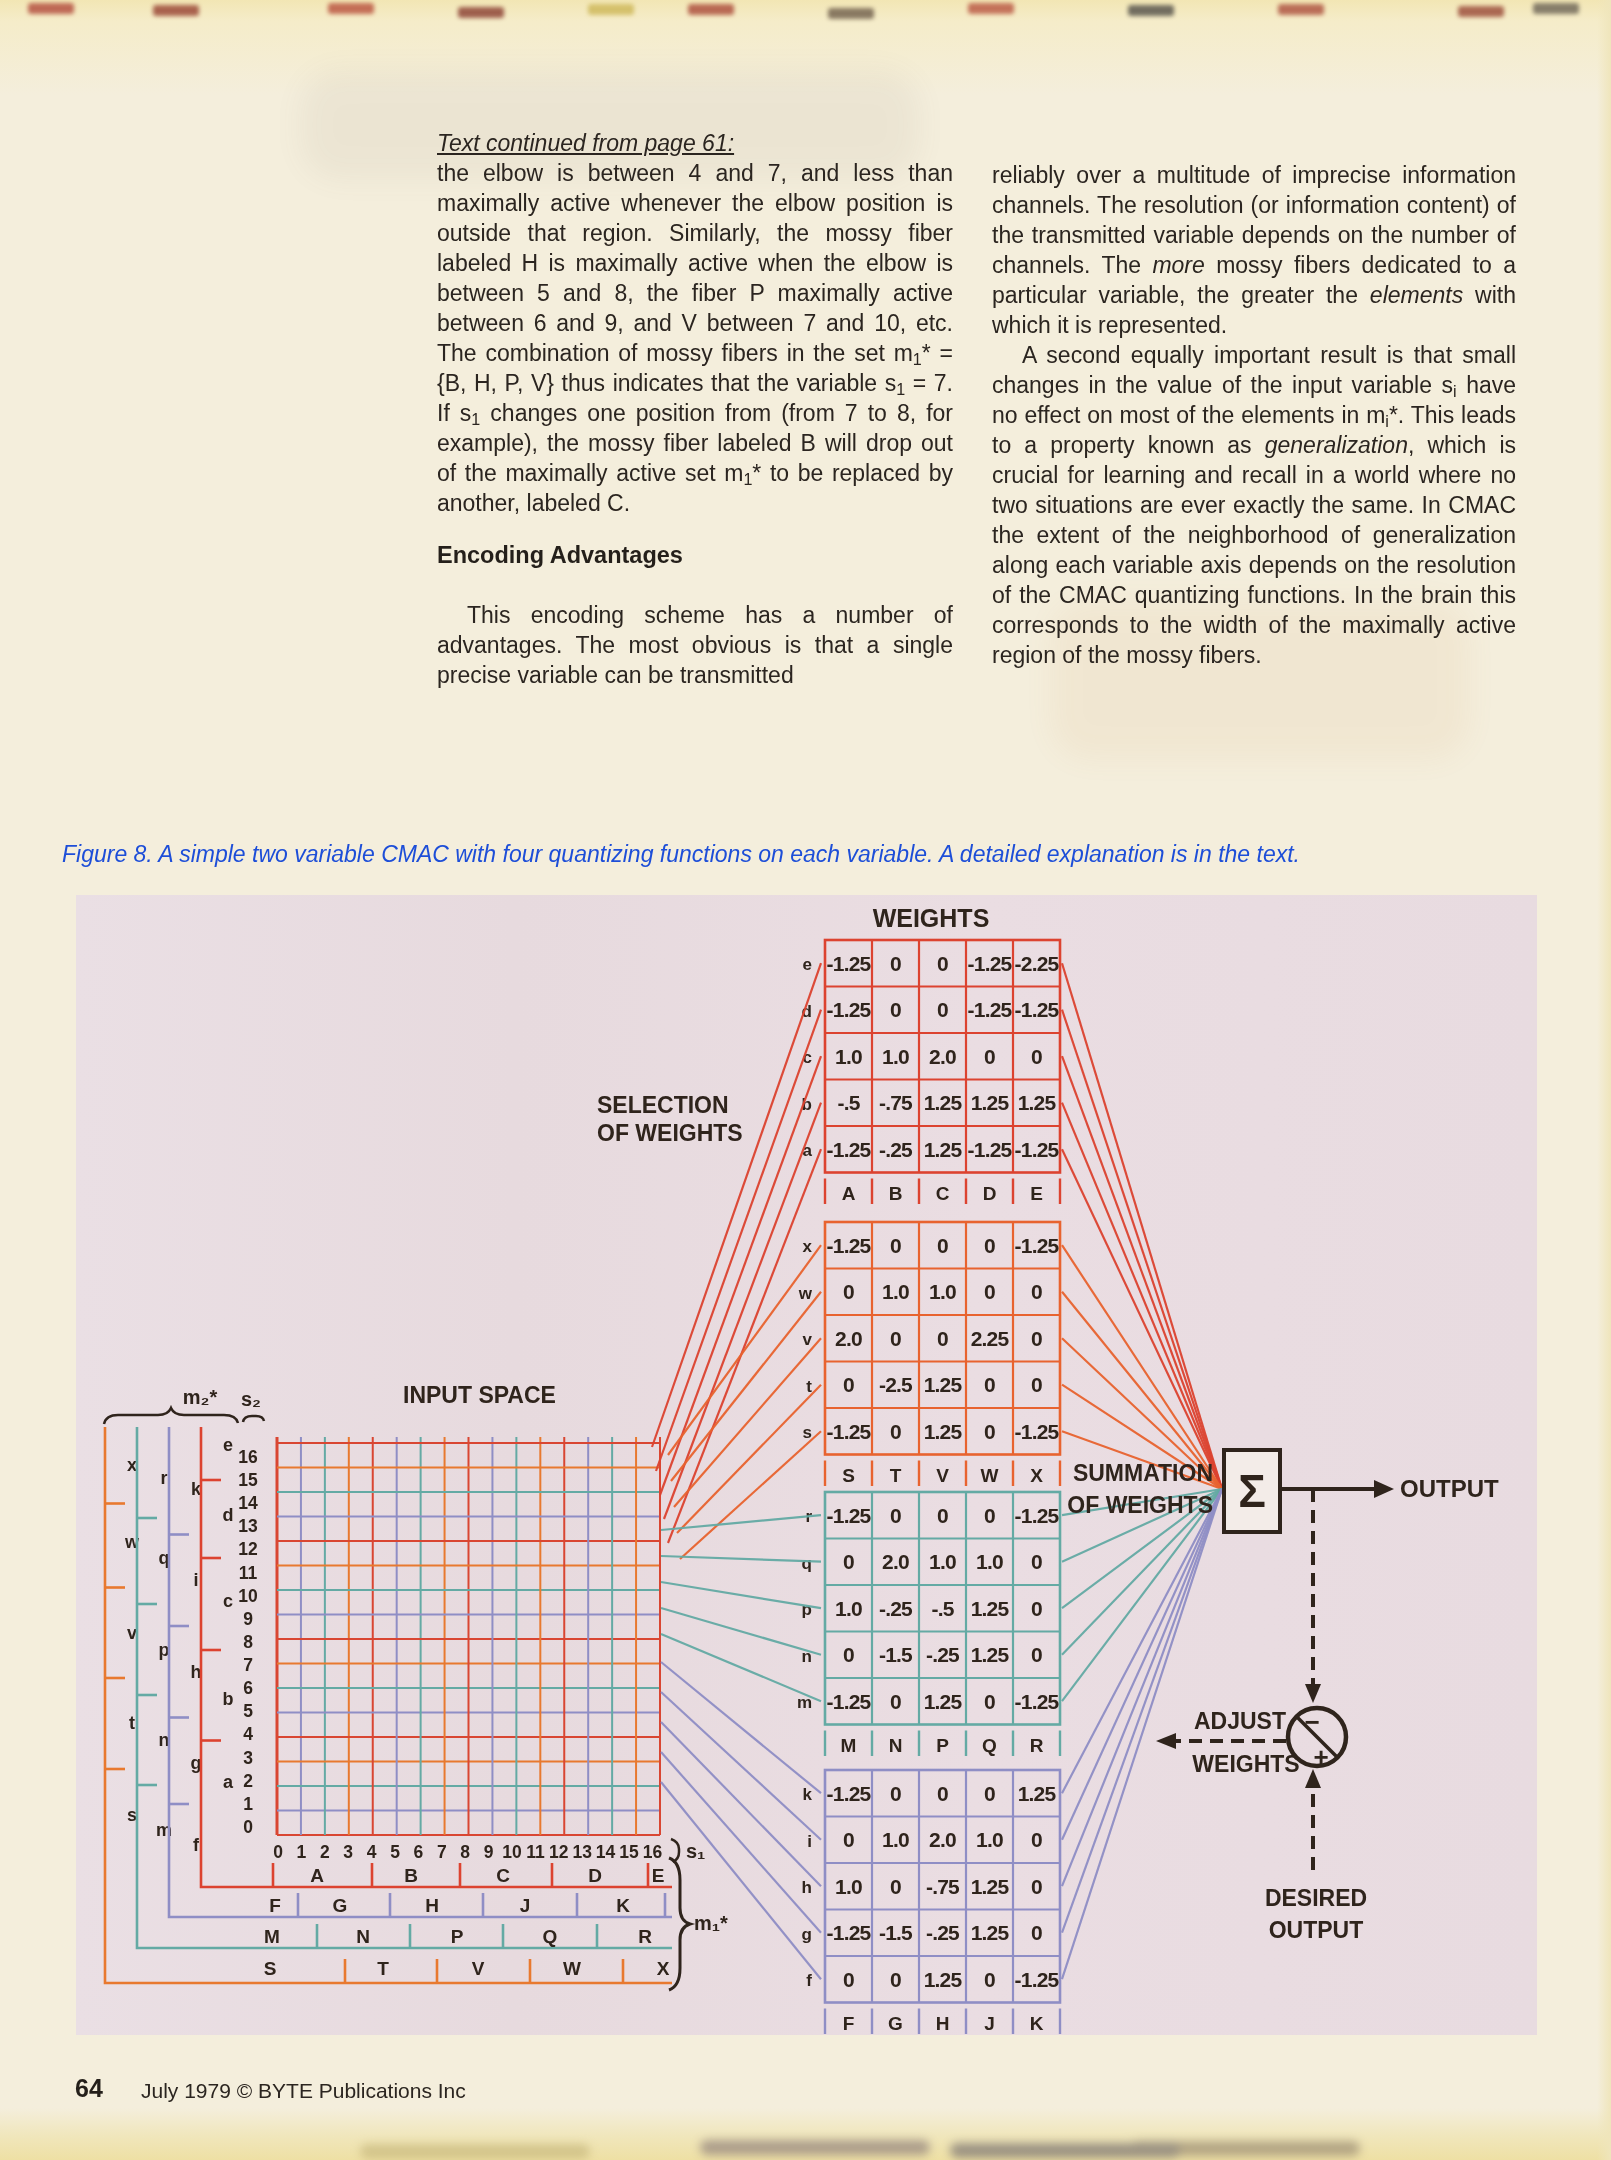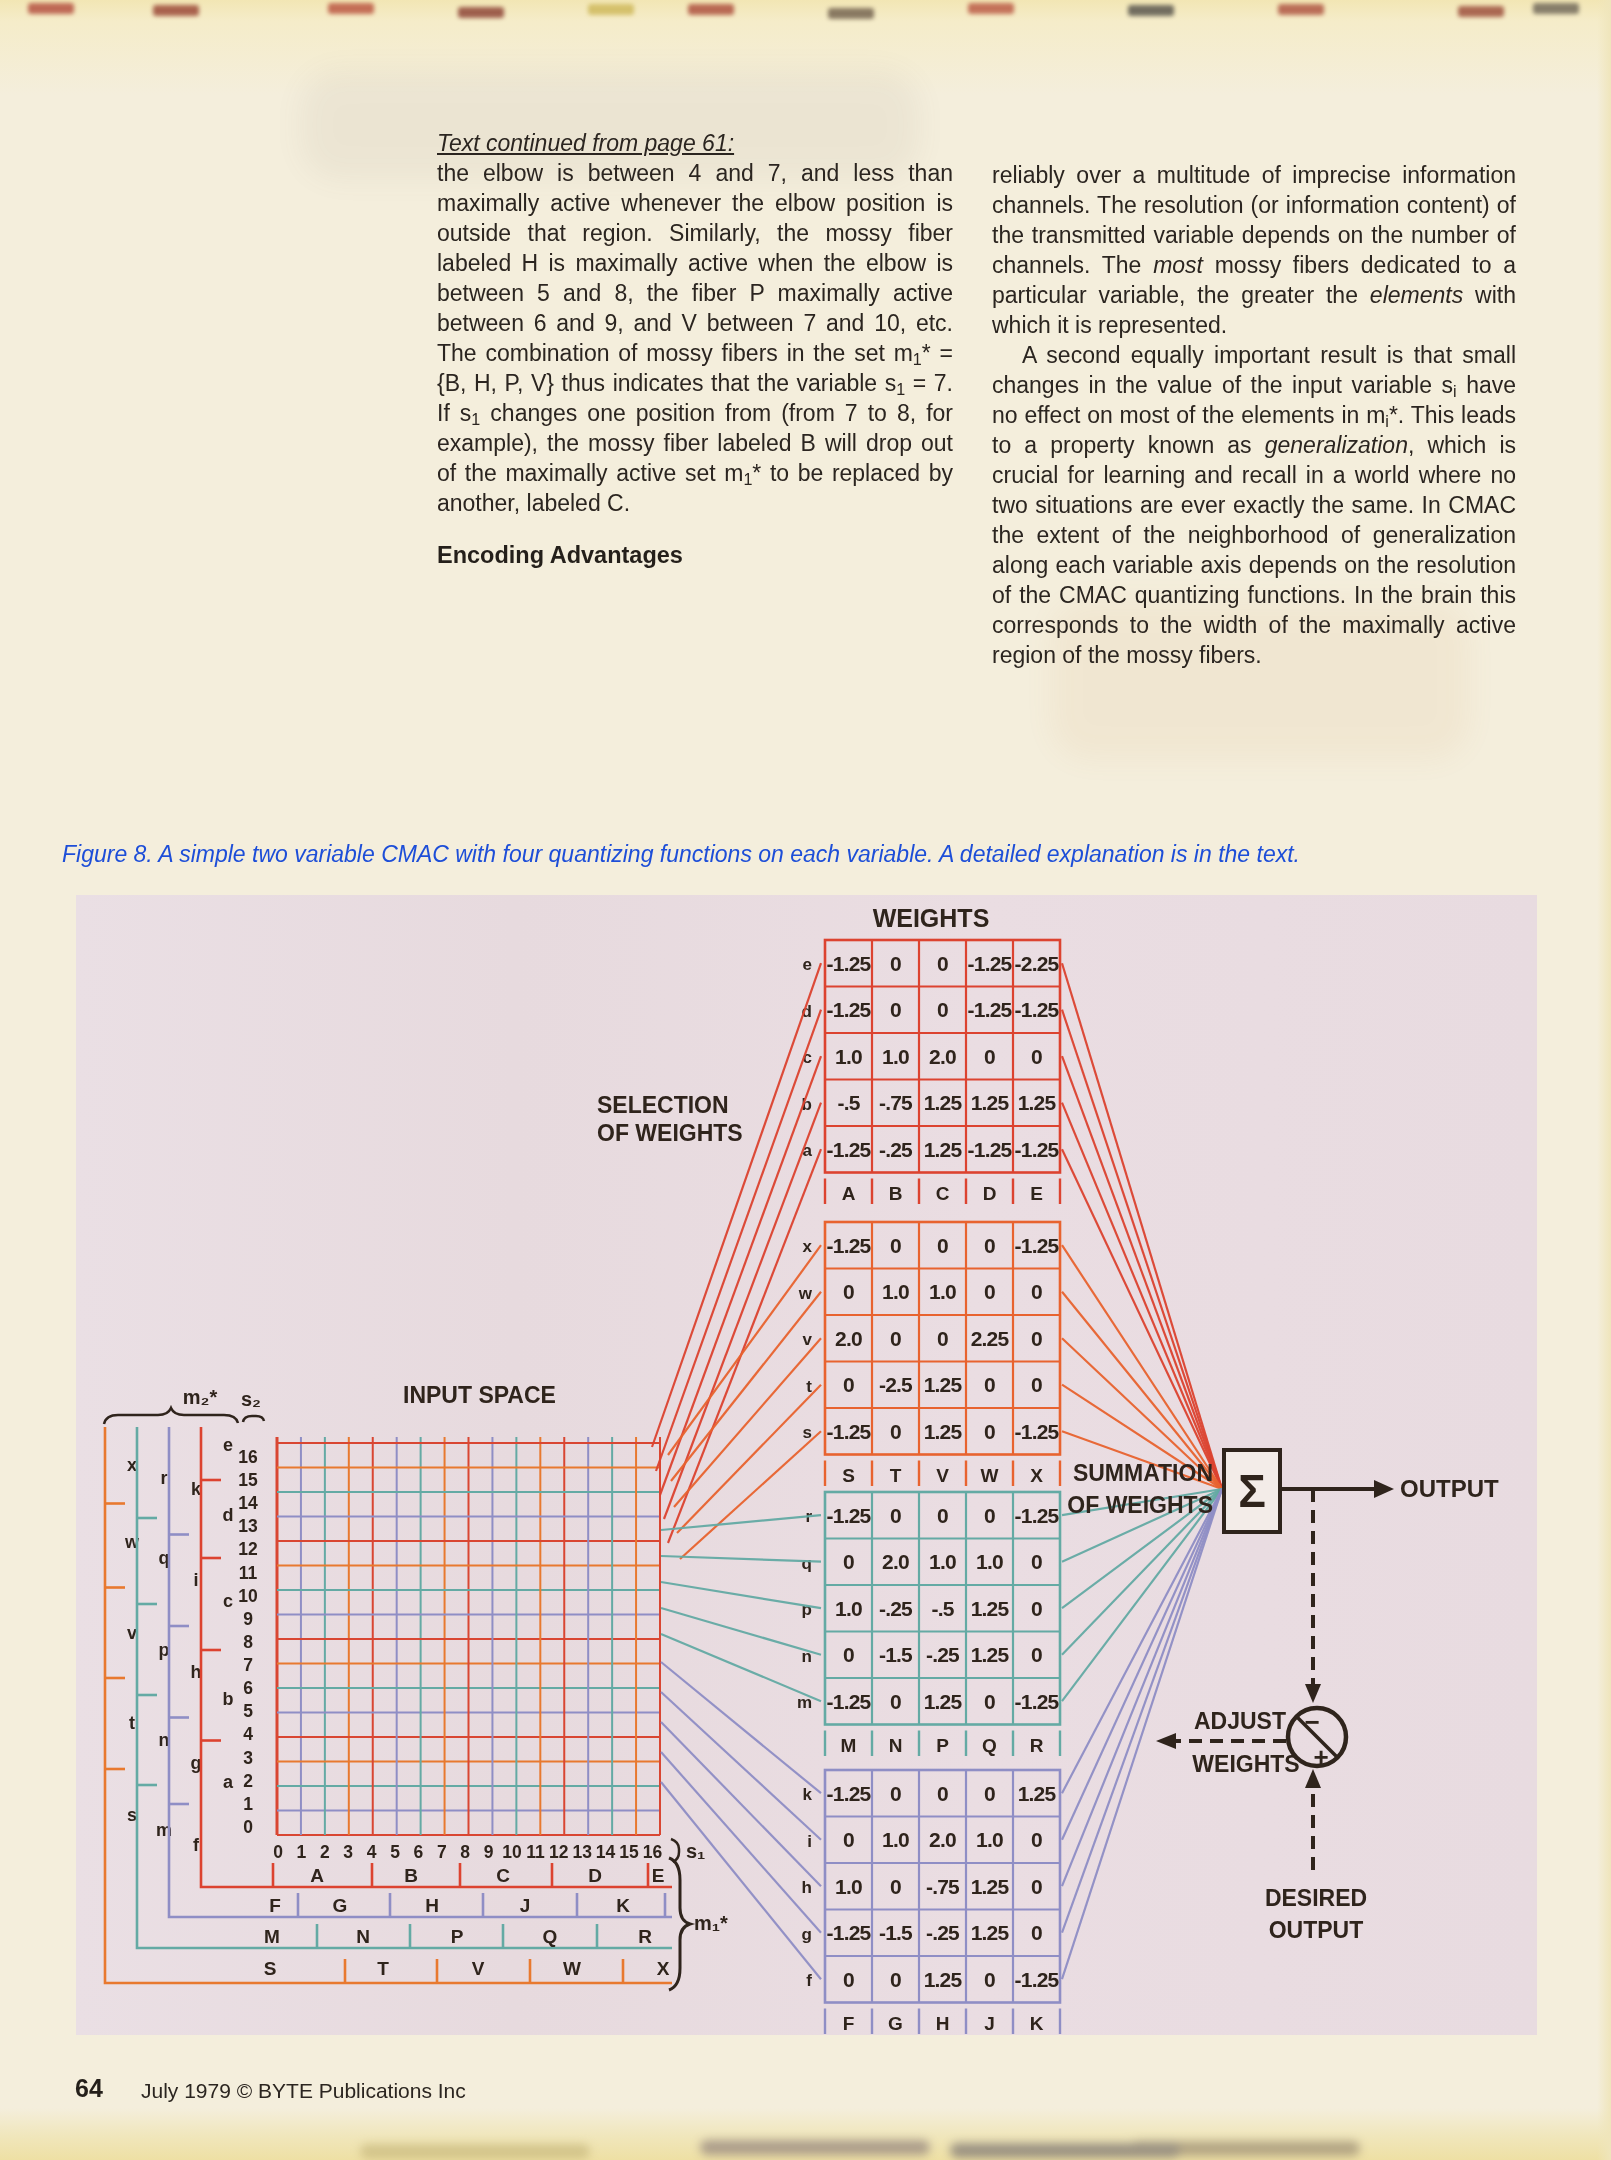--- a/index.html
+++ b/index.html
@@ -44,24 +44,25 @@
 
   <div class="edge-top"></div>
   <div class="top-specks"></div>
   <div class="ghost" style="left:300px;top:70px;width:620px;height:110px;"></div>
   <div class="ghost" style="left:1050px;top:600px;width:420px;height:160px;background:#c07830;"></div>
 
   <div class="col" style="left:437px;top:128px;width:516px;">
     <p class="leadin">Text continued from page 61:</p>
     <p><span>the elbow is between 4 and 7, and less than maximally active whenever the elbow position is outside that region. Similarly, the mossy fiber labeled H is maximally active when the elbow is between 5 and 8, the fiber P maximally active between 6 and 9, and V between 7 and 10, etc. The combination of mossy fibers in the set m</span><sub>1</sub><span>* = {B, H, P, V} thus indicates that the variable s</span><sub>1</sub><span> = 7. If s</span><sub>1</sub><span> changes one position from (from 7 to 8, for example), the mossy fiber labeled B will drop out of the maximally active set m</span><sub>1</sub><span>* to be replaced by another, labeled C.</span></p>
     <h3>Encoding Advantages</h3>
+    <p class="indent"><span>This encoding scheme has a number of advantages. The most obvious is that a single precise variable can be transmitted</span></p>
   </div>
 
   <div class="col" style="left:992px;top:160px;width:524px;">
-    <p><span>reliably over a multitude of imprecise information channels. The resolution (or information content) of the transmitted variable depends on the number of channels. The </span><i>most</i><span> mossy fibers dedicated to a particular variable, the greater the </span><i>elements</i><span> with which it is represented.</span></p>
+    <p><span>reliably over a multitude of imprecise information channels. The resolution (or information content) of the transmitted variable depends on the number of channels. The </span><i>more</i><span> mossy fibers dedicated to a particular variable, the greater the </span><i>elements</i><span> with which it is represented.</span></p>
     <p class="indent"><span>A second equally important result is that small changes in the value of the input variable s</span><sub>i</sub><span> have no effect on most of the elements in m</span><sub>i</sub><span>*. This leads to a property known as </span><i>generalization</i><span>, which is crucial for learning and recall in a world where no two situations are ever exactly the same. In CMAC the extent of the neighborhood of generalization along each variable axis depends on the resolution of the CMAC quantizing functions. In the brain this corresponds to the width of the maximally active region of the mossy fibers.</span></p>
   </div>
 
   <div class="caption">Figure 8. A simple two variable CMAC with four quantizing functions on each variable. A detailed explanation is in the text.</div>
 
   <div class="figure">
     <svg id="diagram" viewBox="76 895 1461 1140">
       <g id="gen">
           <g>
             <line x1="277" y1="1437" x2="277" y2="1835" stroke="#d94632" stroke-width="3"></line>

